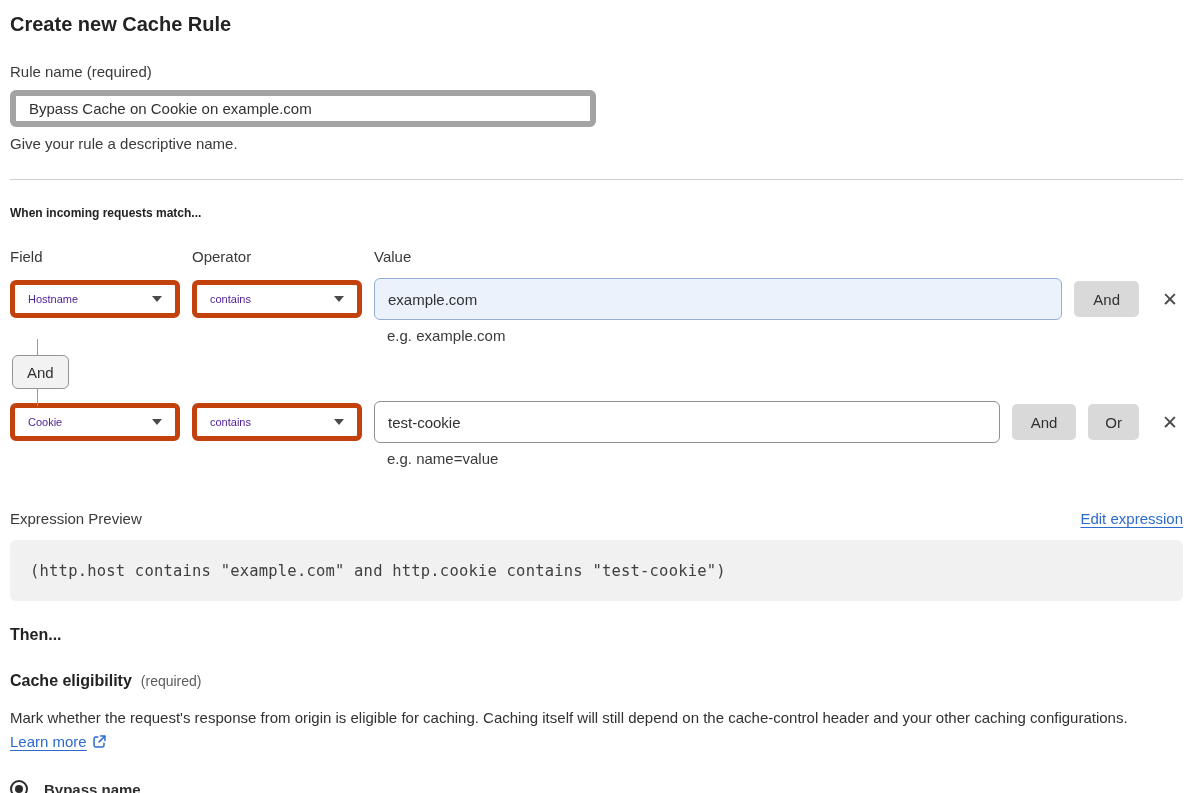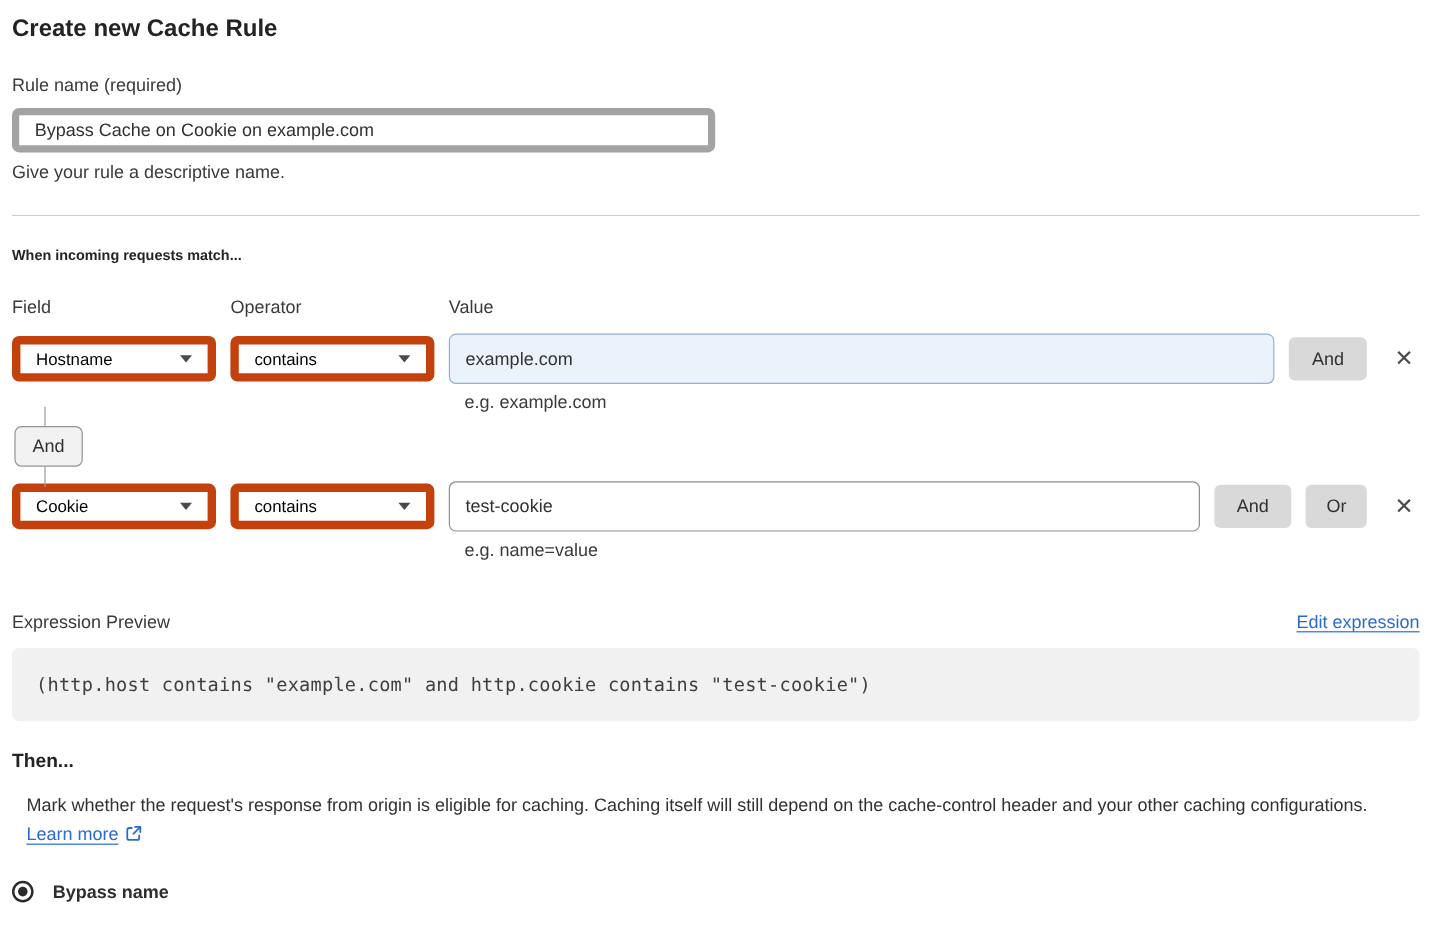--- a/index.html
+++ b/index.html
@@ -30,23 +30,23 @@
   h2.section-heading { margin-top: 23px; font-size: 12px; line-height: 20px; font-weight: 700; color: #232323; }
 
   .cols { display: flex; margin-top: 25px; font-size: 15px; color: #3a3a3a; }
   .col-field { width: 182px; }
   .col-operator { width: 182px; }
   .col-value { flex: 1; }
 
   .match-row { display: flex; align-items: center; margin-top: 13px; }
   .select-box {
     width: 170px; height: 38px; margin-right: 12px;
-    border: 7px solid #c2410c; border-radius: 6px; background: #fff;
+    border: 5px solid #c2410c; border-radius: 6px; background: #fff;
     display: flex; align-items: center; justify-content: space-between;
-    padding: 0 13px; font-size: 14px; color: #000000; cursor: pointer;
+    padding: 0 13px; font-size: 11px; color: #4c1d95; cursor: pointer;
     flex: none;
   }
   .caret {
     width: 0; height: 0; border-left: 5px solid transparent;
     border-right: 5px solid transparent; border-top: 6px solid #4a4a4a;
     flex: none;
   }
   .value-input {
     flex: 1; height: 42px; border: 1px solid #8f8f8f; border-radius: 6px;
     padding: 0 13px; font-size: 15px; color: #313131; background: #fff;
@@ -92,21 +92,21 @@
     font-family: "DejaVu Sans Mono", "Liberation Mono", monospace;
     font-size: 15.5px; color: #3f3f3f; letter-spacing: 0.2px;
   }
 
   h2.then-heading { margin-top: 25px; font-size: 16px; font-weight: 700; color: #232323; }
 
   .eligibility-heading { margin-top: 28px; display: flex; align-items: baseline; }
   .eligibility-heading .h { font-size: 16px; font-weight: 700; color: #232323; }
   .eligibility-heading .req { margin-left: 9px; font-size: 14px; color: #5d5d5d; }
 
-  p.desc { margin-top: 16px; font-size: 15px; line-height: 24px; color: #313131; max-width: 1160px; margin-left: 12px; }
+  p.desc { margin-top: 16px; font-size: 15px; line-height: 24px; color: #313131; max-width: 1160px; }
   .ext-icon { display: inline-block; vertical-align: -2px; margin-left: 5px; }
 
   .radio-row { display: flex; align-items: center; margin-top: 24px; cursor: pointer; }
   .radio-circle {
     width: 18px; height: 18px; border-radius: 50%; border: 2px solid #6f6f6f;
     flex: none; position: relative; background: #fff;
   }
   .radio-circle.selected { border-color: #2b2b2b; }
   .radio-circle.selected::after {
     content: ""; position: absolute; left: 3px; top: 3px; width: 8px; height: 8px;
@@ -175,20 +175,24 @@
   <div class="expr-row">
     <div class="expr-label">Expression Preview</div>
     <a class="link">Edit expression</a>
   </div>
   <div class="code-block">
     <span>(http.host contains "example.com" and http.cookie contains "test-cookie")</span>
   </div>
 
   <h2 class="then-heading">Then...</h2>
 
+  <div class="eligibility-heading">
+    <span class="h">Cache eligibility</span>
+    <span class="req">(required)</span>
+  </div>
 
   <p class="desc">
     <span>Mark whether the request's response from origin is eligible for caching. Caching itself will still depend on the cache-control header and your other caching configurations.</span>
     <a class="link">Learn more</a><span class="ext-icon"><svg width="15" height="15" viewBox="0 0 16 16" fill="none">
           <path d="M6.2 3.2H4A1.8 1.8 0 0 0 2.2 5v7A1.8 1.8 0 0 0 4 13.8h7a1.8 1.8 0 0 0 1.8-1.8V9.8" stroke="#2b6bce" stroke-width="1.6" stroke-linecap="round"></path>
           <path d="M9.2 2.2h4.6v4.6" stroke="#2b6bce" stroke-width="1.6" stroke-linecap="round" stroke-linejoin="round"></path>
           <path d="M13.4 2.6L7.6 8.4" stroke="#2b6bce" stroke-width="1.6" stroke-linecap="round"></path>
         </svg></span>
   </p>
 

